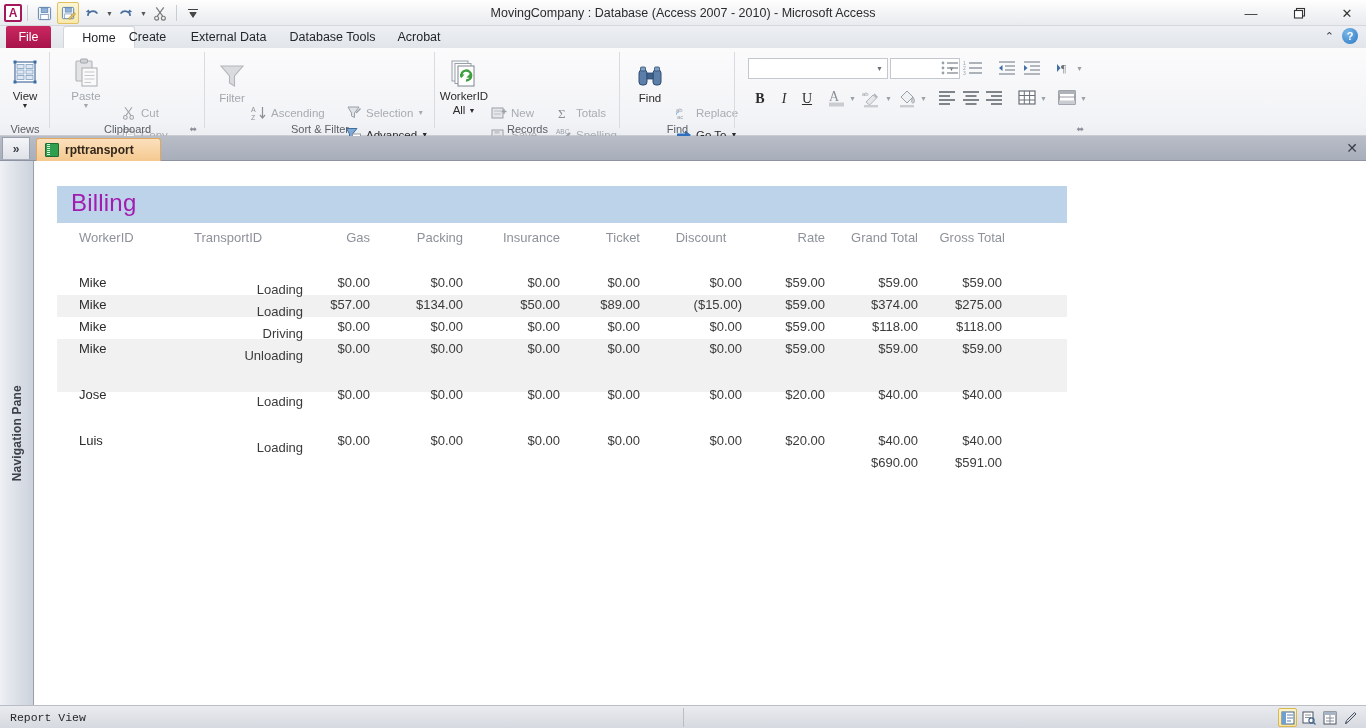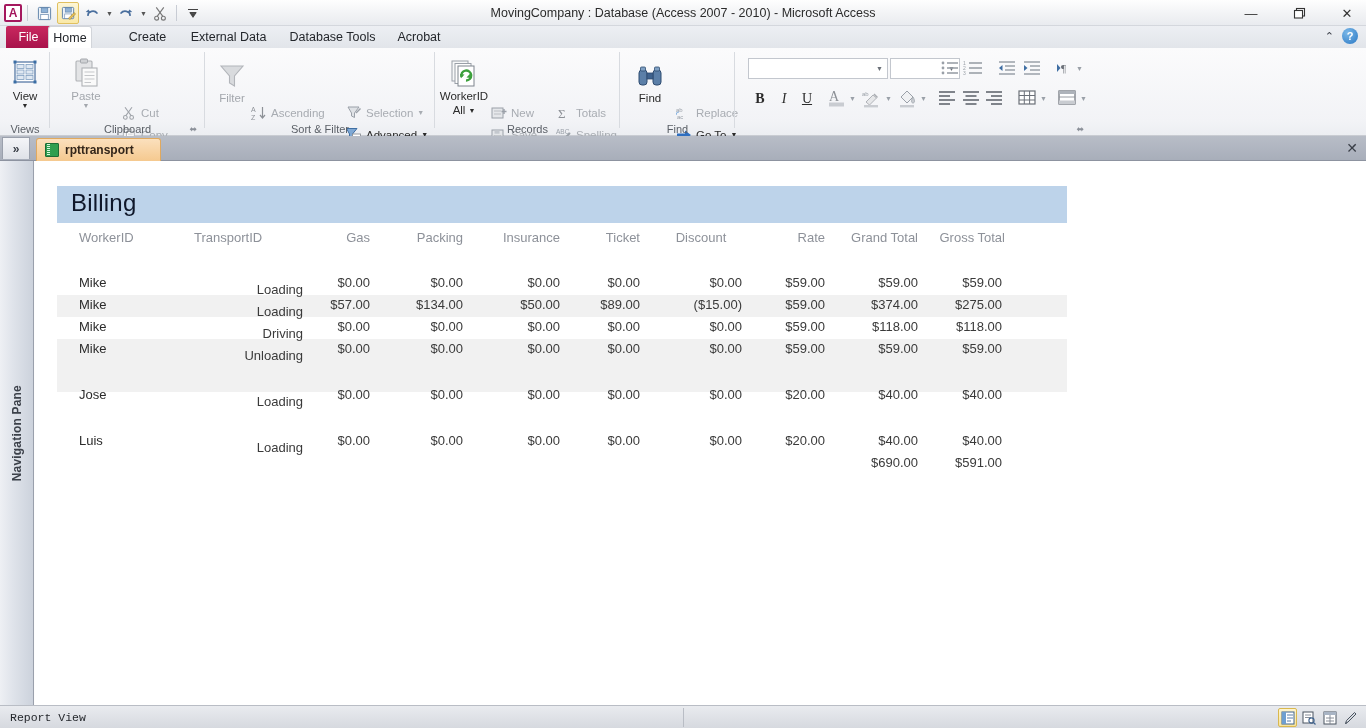--- a/index.html
+++ b/index.html
@@ -155,21 +155,21 @@
     position: absolute; left: 35px; top: 161px; width: 1331px; height: 544px;
     background: #ffffff; overflow: hidden;
   }
 
   .report-title-band {
     position: absolute; left: 22px; top: 25px; width: 1010px; height: 37px;
     background: #bdd3ea;
   }
   .report-title {
     position: absolute; left: 36px; top: 28px;
-    font-size: 24px; color: #0f172a; font-weight: normal; letter-spacing: 0.2px;
+    font-size: 24px; color: #a21caf; font-weight: normal; letter-spacing: 0.2px;
   }
   .hdr-cell {
     position: absolute; top: 0; font-size: 13px; color: #8d9199; white-space: nowrap;
   }
 
   .band {
     position: absolute; left: 22px; width: 1010px; background: #f1f1f1;
   }
 
   .cell {
@@ -265,21 +265,21 @@
           <rect x="3.5" y="1.5" width="8" height="7.5" fill="none" stroke="#333" stroke-width="1.1"></rect>
           <rect x="1.5" y="3.5" width="8" height="7.5" fill="#fefefe" stroke="#333" stroke-width="1.1"></rect>
         </svg>
       </div>
       <div class="wc">✕</div>
     </div>
   </div>
 
   <div class="tabstrip">
     <div class="tab file" style="left:6px;width:45px">File</div>
-    <div class="tab active" style="left:48px;width:44px">Home</div>
+    <div class="tab active" style="left:63px;width:72px">Home</div>
     <div class="tab" style="left:120px;width:55px">Create</div>
     <div class="tab" style="left:181px;width:95px">External Data</div>
     <div class="tab" style="left:280px;width:105px">Database Tools</div>
     <div class="tab" style="left:388px;width:62px">Acrobat</div>
   </div>
   <div class="ribbon-help">
     <span style="font-size:11px;color:#3a3f48">⌃</span>
     <span class="help-circle">?</span>
   </div>
 

